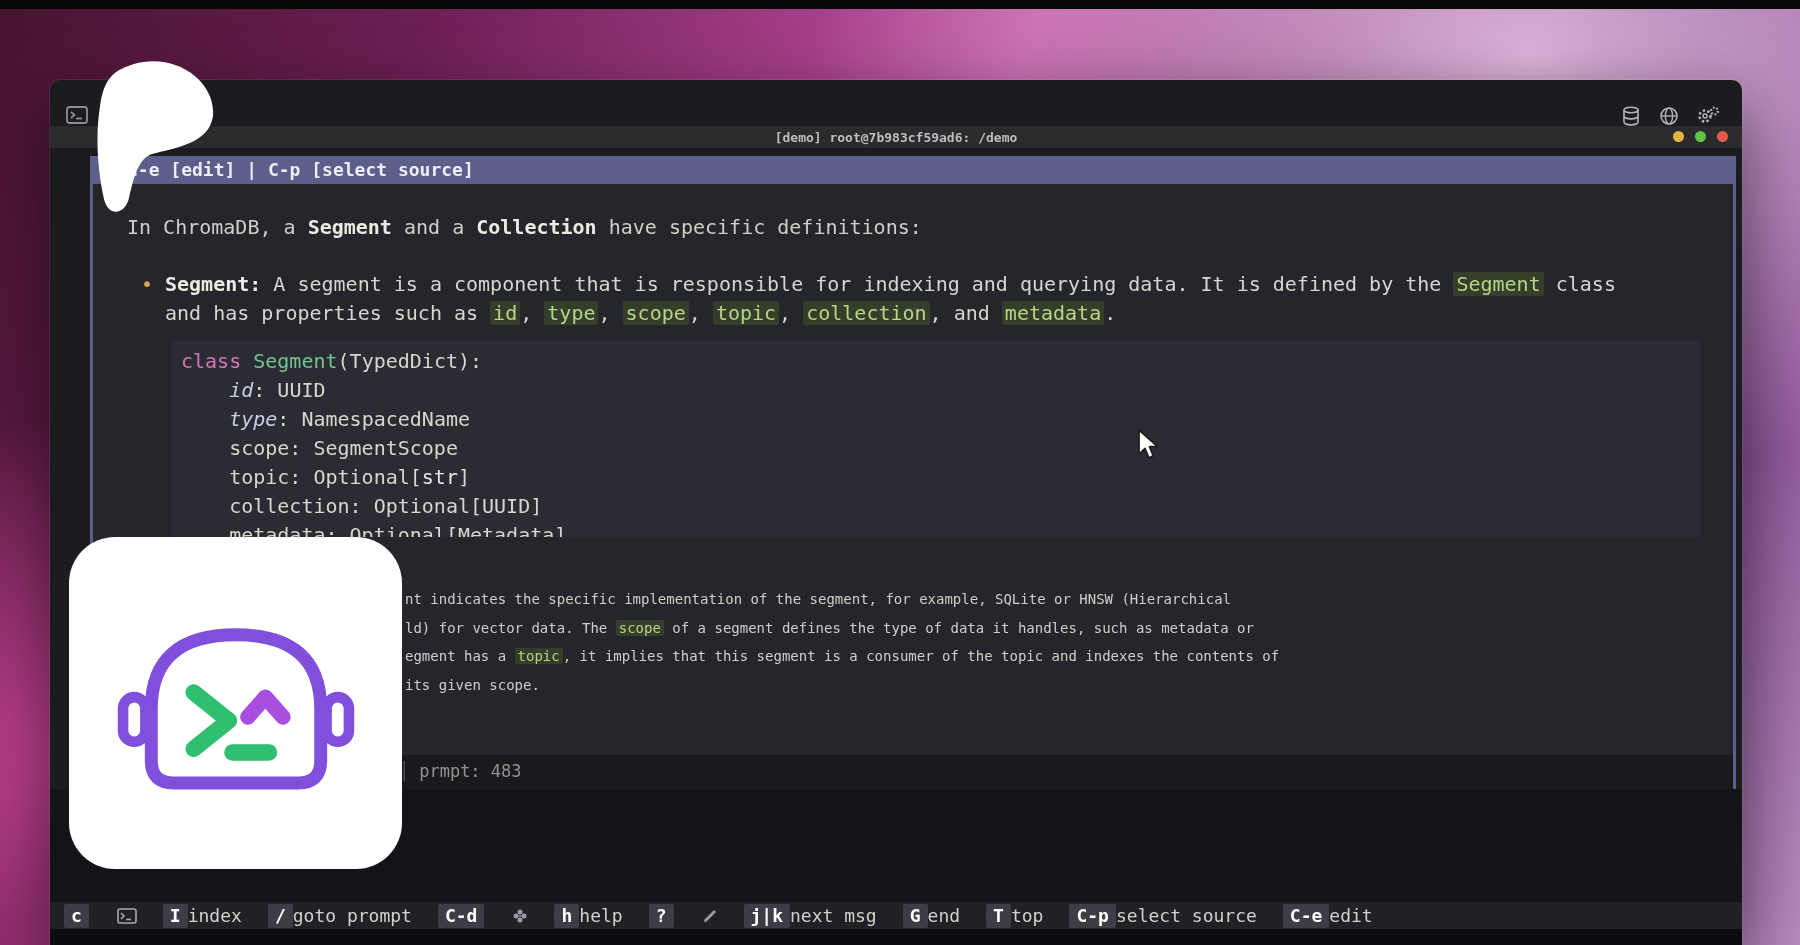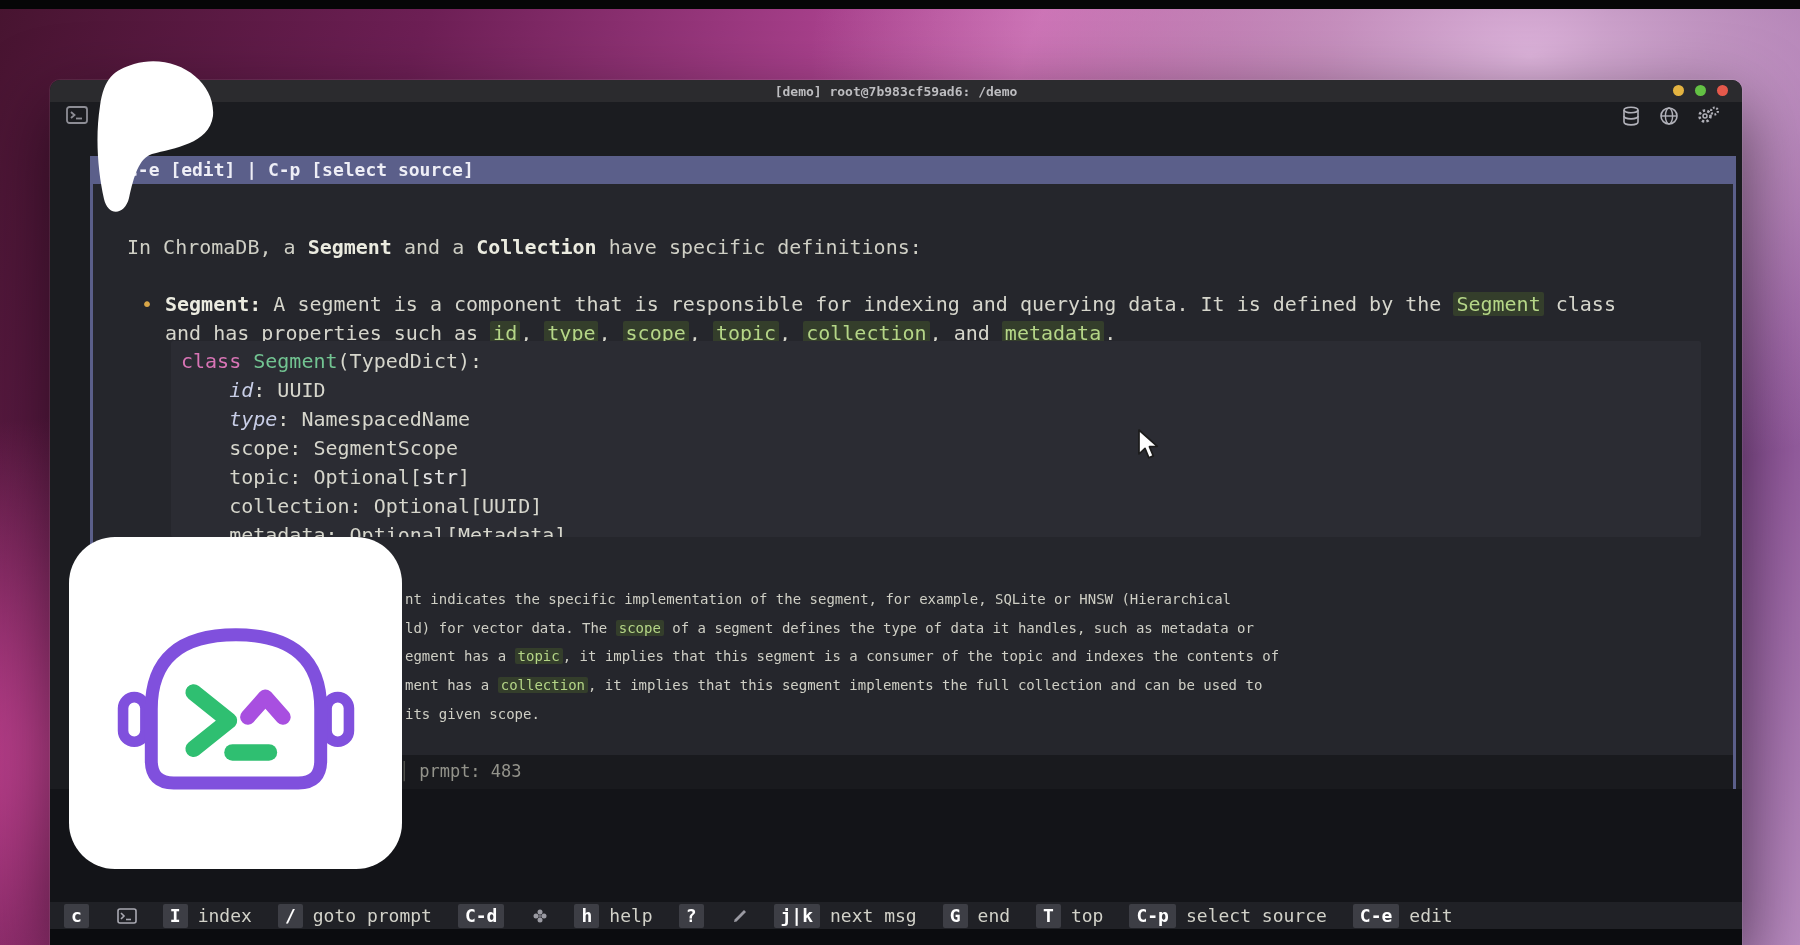--- a/index.html
+++ b/index.html
@@ -7,54 +7,54 @@
        font-family:"DejaVu Sans Mono",monospace;background:#000;}
   .desktop{position:absolute;inset:0;
     background:
       radial-gradient(1200px 700px at 85% 6%, rgba(236,196,234,.9), rgba(236,196,234,0) 60%),
       radial-gradient(1000px 620px at 6% 80%, rgba(224,78,168,.8), rgba(224,78,168,0) 55%),
       linear-gradient(112deg,#471430 0%,#6d1f55 20%,#a63f8a 38%,#c055a2 48%,#7c2a68 62%,#531f56 74%,#8a4f95 88%,#b98cc0 100%);}
   .menubar{position:absolute;top:0;left:0;right:0;height:9px;background:#060607;}
   .window{position:absolute;left:50px;top:80px;width:1692px;height:865px;
     background:#1b1c20;border-radius:10px 10px 0 0;overflow:hidden;
     box-shadow:0 25px 70px rgba(0,0,0,.55);outline:1px solid rgba(255,255,255,.08);}
-  .titlebar{height:22px;background:#2b2b2e;position:relative;display:flex;align-items:center;justify-content:center;}
+  .titlebar{height:22px;background:#2b2b2e;position:relative;display:flex;align-items:center;justify-content:center;margin-top:46px;}
   .title{font-size:13px;font-weight:700;color:#bdbdc0;}
   .lights{position:absolute;right:14px;top:5px;display:flex;gap:11px;}
   .light{width:11px;height:11px;border-radius:50%;}
   .top-icons{position:absolute;top:25px;right:22px;display:flex;gap:16px;}
   .tl-icon{position:absolute;top:26px;left:16px;}
   .icon{opacity:.9;}
   
   .panel{position:absolute;left:40px;top:76px;width:1646px;height:633px;box-sizing:border-box;
     background:#25262c;border-left:3px solid #5b5f8a;border-right:3px solid #5b5f8a;}
   .tabbar{height:28px;background:#5b5f8a;color:#eeeef6;font-size:18px;font-weight:700;
     line-height:28px;padding-left:34px;white-space:pre;}
-  .line{position:absolute;font-size:20px;line-height:29px;color:#cfcfc5;white-space:pre;margin-top:20px;}
+  .line{position:absolute;font-size:20px;line-height:29px;color:#cfcfc5;white-space:pre;}
   .b{font-weight:700;color:#ebebe0;}
   .icode{background:#343e2b;color:#b5d687;padding:0 3px;border-radius:2px;}
   .bullet-marker{color:#d9a648;}
   .codeblock{position:absolute;left:78px;top:185px;width:1530px;height:196px;background:#2b2c33;
     overflow:hidden;padding:6px 0 0 10px;box-sizing:border-box;border-radius:2px;}
   .codeline{font-size:20px;line-height:29px;white-space:pre;color:#d6d6cc;}
   .tok-kw{color:#d874b5;}
   .tok-cls{color:#72c492;}
   .tok-attr{font-style:italic;color:#c7cde6;}
   .tok-type{color:#e5e5e5;}
   .para{position:absolute;left:312px;top:429px;}
   .pline{font-size:14px;line-height:28.7px;white-space:pre;color:#cfcfc5;}
   .statusrow{position:absolute;left:0;right:0;bottom:0;height:34px;background:#191a1e;
     color:#93938b;font-size:17px;line-height:32px;padding-right:8px;box-sizing:border-box;white-space:pre;}
   .statussep{color:#55554f;margin:0 10px;}
   .midband{position:absolute;left:0;right:0;top:709px;height:113px;background:#131418;}
   .footer{position:absolute;left:0;right:0;top:822px;height:27px;background:#202126;
     display:flex;align-items:center;padding-left:14px;font-size:18px;white-space:pre;}
   .fitem{display:flex;align-items:center;margin-right:26px;}
   .fkey{background:#3d3e45;color:#ffffff;font-weight:700;padding:0 7px;line-height:24px;border-radius:2px;}
-  .flabel{color:#d2d2c9;margin-left:10px;}
+  .flabel{color:#d2d2c9;}
   .ficon{display:inline-flex;align-items:center;margin-left:2px;}
   .belowfooter{position:absolute;left:0;right:0;top:849px;bottom:0;background:#0b0c0f;}
   
   .blob{position:absolute;left:92px;top:58px;z-index:60;}
   .logocard{position:absolute;left:69px;top:537px;width:333px;height:332px;background:#ffffff;
     border-radius:46px;z-index:60;display:flex;align-items:center;justify-content:center;}
   .cursor{position:absolute;left:1136px;top:428px;z-index:70;}
 </style>
 </head>
 <body>
@@ -119,21 +119,20 @@
         <div class="codeline"><span>    scope: SegmentScope</span></div>
         <div class="codeline"><span>    topic: Optional[</span><span class="tok-type">str</span><span>]</span></div>
         <div class="codeline"><span>    collection: Optional[UUID]</span></div>
         <div class="codeline"><span>    metadata: Optional[Metadata]</span></div>
       </div>
 
     <div class="para">
         <div class="pline"><span>nt indicates the specific implementation of the segment, for example, SQLite or HNSW (Hierarchical</span></div>
         <div class="pline"><span>ld) for vector data. The </span><span class="icode">scope</span><span> of a segment defines the type of data it handles, such as metadata or</span></div>
         <div class="pline"><span>egment has a </span><span class="icode">topic</span><span>, it implies that this segment is a consumer of the topic and indexes the contents of</span></div>
-        <div class="pline"><span>ment has a </span><span class="icode">collection</span><span>, it implies that this segment implements the full collection and can be used to</span></div>
         <div class="pline"><span>its given scope.</span></div>
       </div>
 
     <div class="statusrow"><span>gpt-4</span><span class="statussep">│</span><span>$: 0.0163</span><span class="statussep">│</span><span>ttok: 514</span><span class="statussep">│</span><span>prmpt: 483</span></div>
   </div>
 
   <div class="midband"></div>
 
   <div class="footer"><span class="fitem"><span class="fkey">c</span></span><span class="fitem"><span class="ficon"><svg width="20" height="16" viewBox="0 0 20 16">
             <rect x="1" y="1" width="18" height="14" rx="2" fill="none" stroke="#a9a9b2" stroke-width="1.6"></rect>

